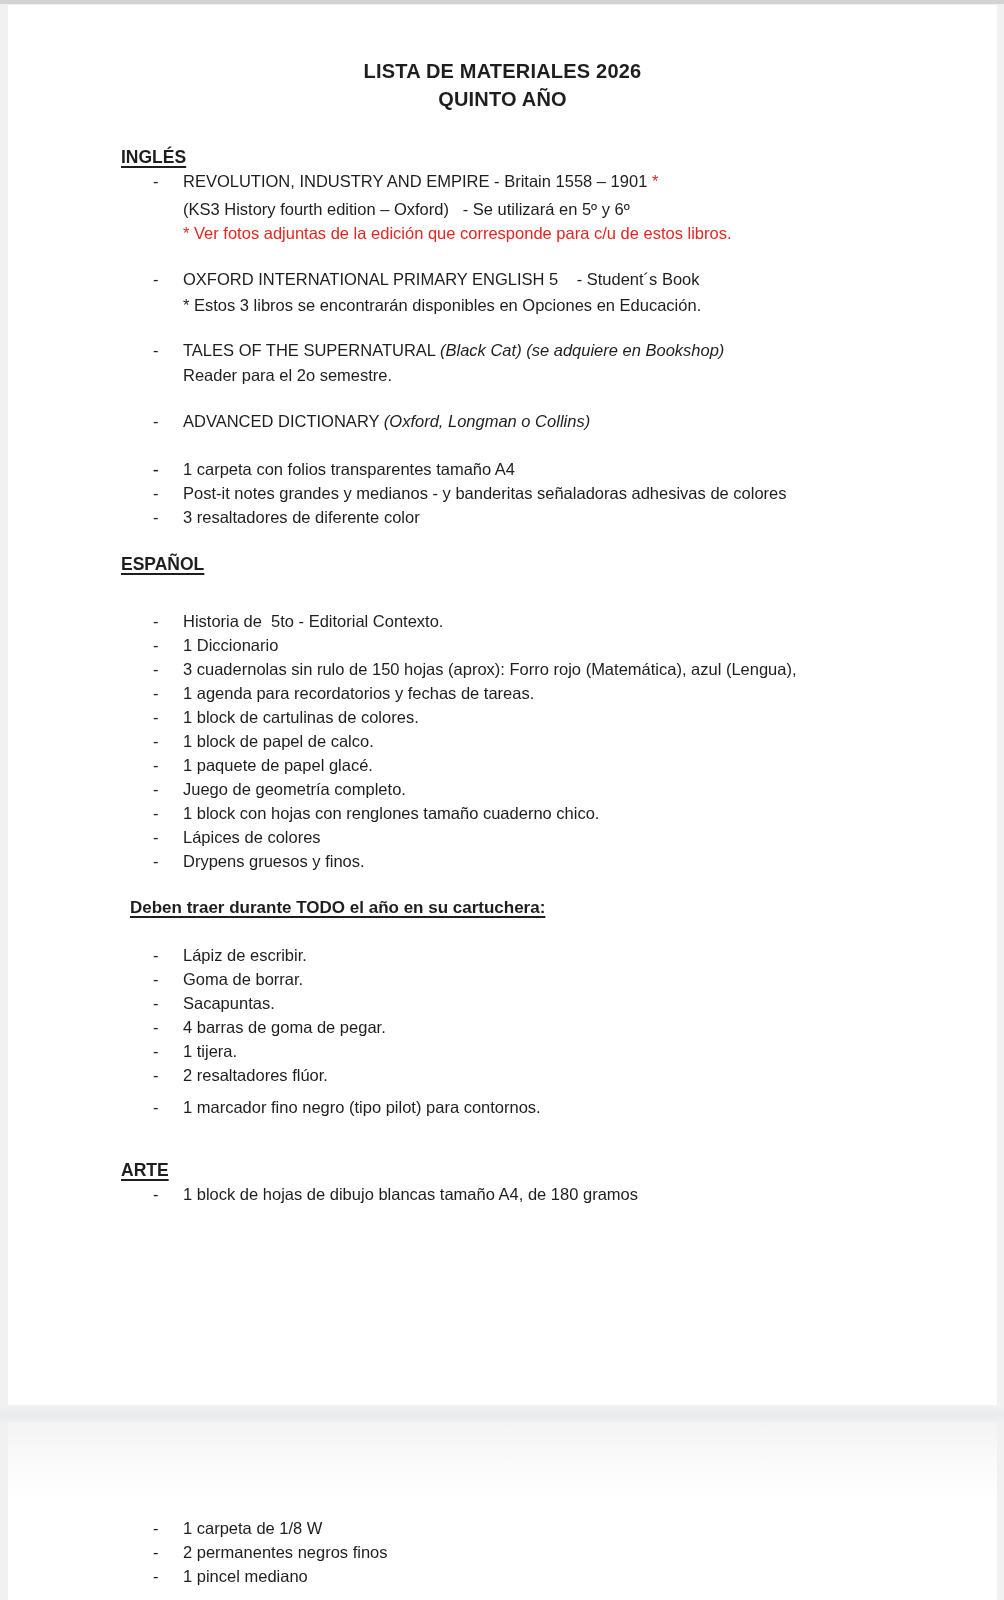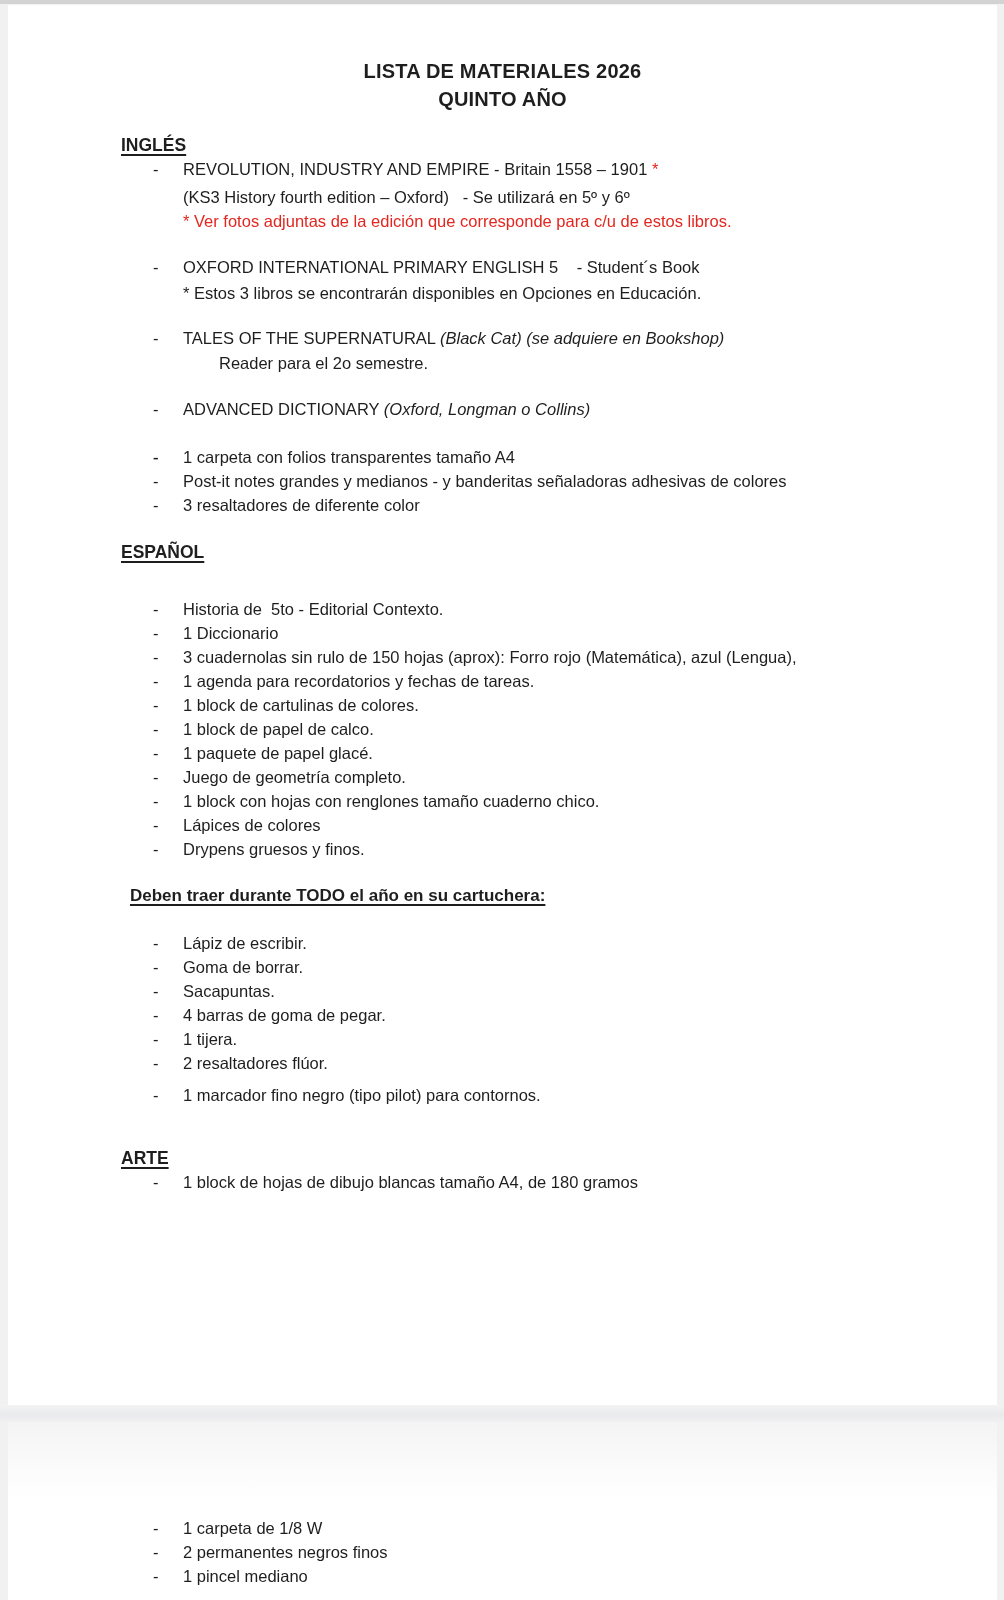--- a/index.html
+++ b/index.html
@@ -72,28 +72,28 @@
 <body>
 
 <div class="top-strip"></div>
 
 <div class="page" id="page1">
   <div class="title">
     <div>LISTA DE MATERIALES 2026</div>
     <div>QUINTO AÑO</div>
   </div>
   <div id="page1-content">
-      <div class="heading" style="margin-top: 20px;">INGLÉS</div>
+      <div class="heading" style="margin-top: 32px;">INGLÉS</div>
       <div class="row"><span class="dash">-</span><span><span class="seg">REVOLUTION, INDUSTRY AND EMPIRE - Britain 1558 – 1901 </span><span class="seg red">*</span></span></div>
       <div class="row" style="margin-top: 4px;"><span><span class="seg">(KS3 History fourth edition – Oxford)   - Se utilizará en 5º y 6º</span></span></div>
       <div class="row"><span><span class="seg red">* Ver fotos adjuntas de la edición que corresponde para c/u de estos libros.</span></span></div>
       <div class="row" style="margin-top: 22px;"><span class="dash">-</span><span><span class="seg">OXFORD INTERNATIONAL PRIMARY ENGLISH 5    - Student´s Book</span></span></div>
       <div class="row" style="margin-top: 2px;"><span><span class="seg">* Estos 3 libros se encontrarán disponibles en Opciones en Educación.</span></span></div>
       <div class="row" style="margin-top: 21px;"><span class="dash">-</span><span><span class="seg">TALES OF THE SUPERNATURAL </span><span class="seg i">(Black Cat) (se adquiere en Bookshop)</span></span></div>
-      <div class="row" style="margin-top: 1px; margin-left: 36px;"><span><span class="seg">Reader para el 2o semestre.</span></span></div>
+      <div class="row" style="margin-top: 1px;"><span><span class="seg">Reader para el 2o semestre.</span></span></div>
       <div class="row" style="margin-top: 22px;"><span class="dash">-</span><span><span class="seg">ADVANCED DICTIONARY </span><span class="seg i">(Oxford, Longman o Collins)</span></span></div>
       <div class="row" style="margin-top: 24px;"><span class="dash">-</span></div>
       <div class="row"><span class="dash">-</span><span><span class="seg">1 carpeta con folios transparentes tamaño A4</span></span></div>
       <div class="row"><span class="dash">-</span><span><span class="seg">Post-it notes grandes y medianos - y banderitas señaladoras adhesivas de colores</span></span></div>
       <div class="row"><span class="dash">-</span><span><span class="seg">3 resaltadores de diferente color</span></span></div>
       <div class="heading" style="margin-top: 23px;">ESPAÑOL</div>
       <div class="row" style="margin-top: 33px;"><span class="dash">-</span><span><span class="seg">Historia de  5to - Editorial Contexto.</span></span></div>
       <div class="row"><span class="dash">-</span><span><span class="seg">1 Diccionario</span></span></div>
       <div class="row"><span class="dash">-</span><span><span class="seg">3 cuadernolas sin rulo de 150 hojas (aprox): Forro rojo (Matemática), azul (Lengua),</span></span></div>
       <div class="row"><span class="dash">-</span><span><span class="seg">1 agenda para recordatorios y fechas de tareas.</span></span></div>

